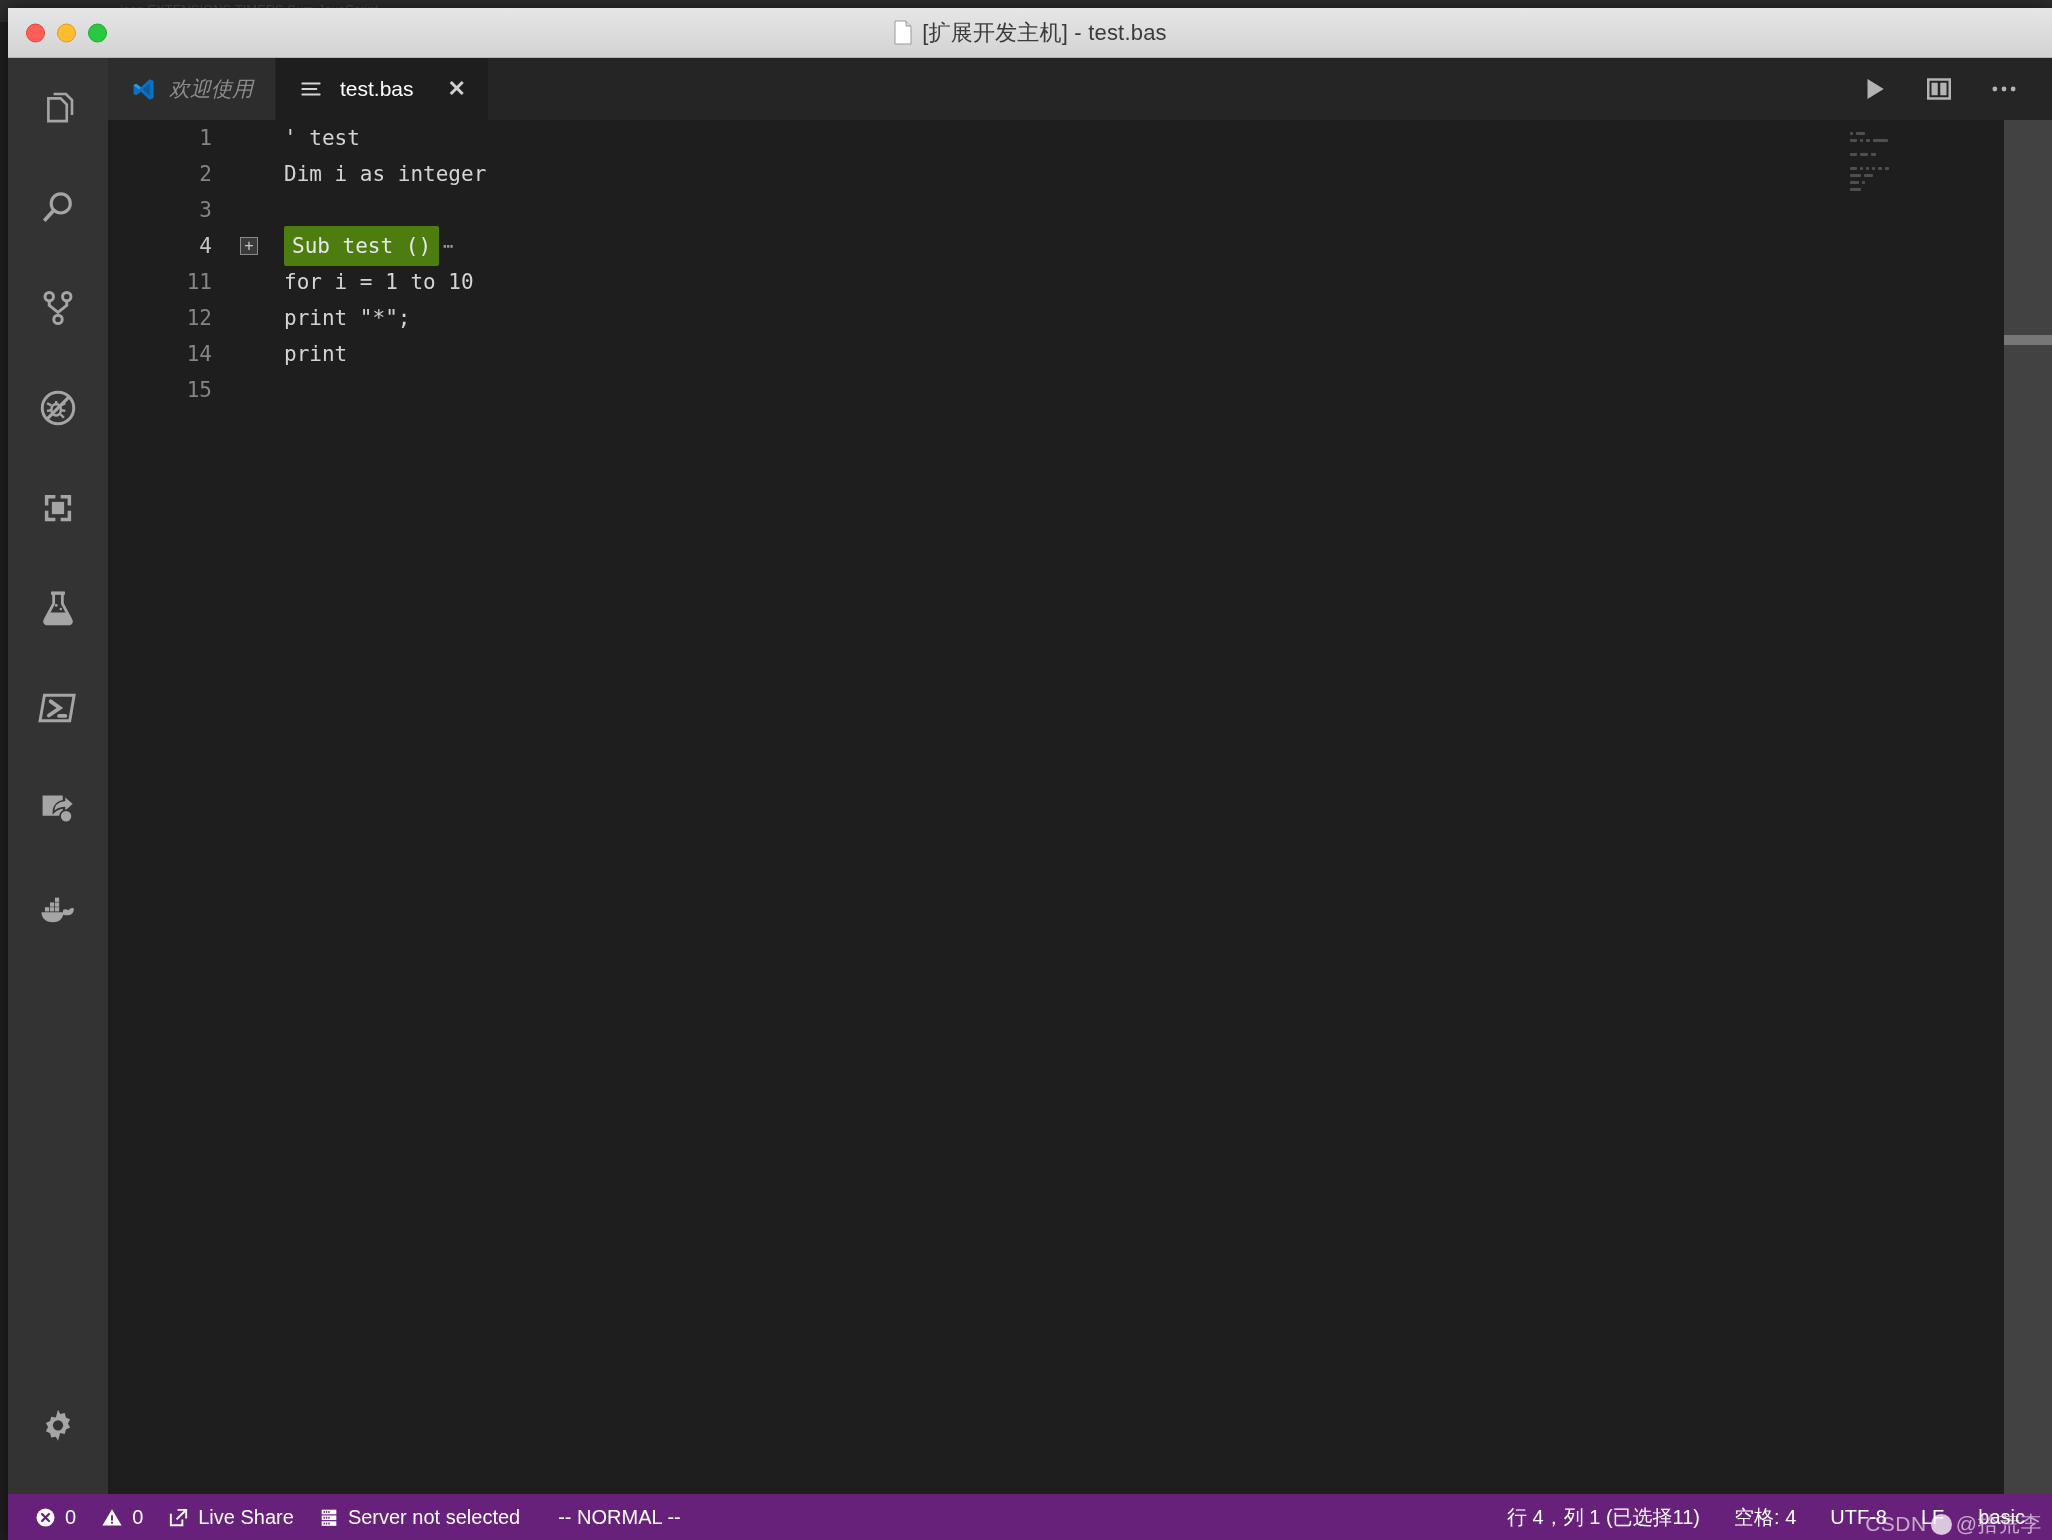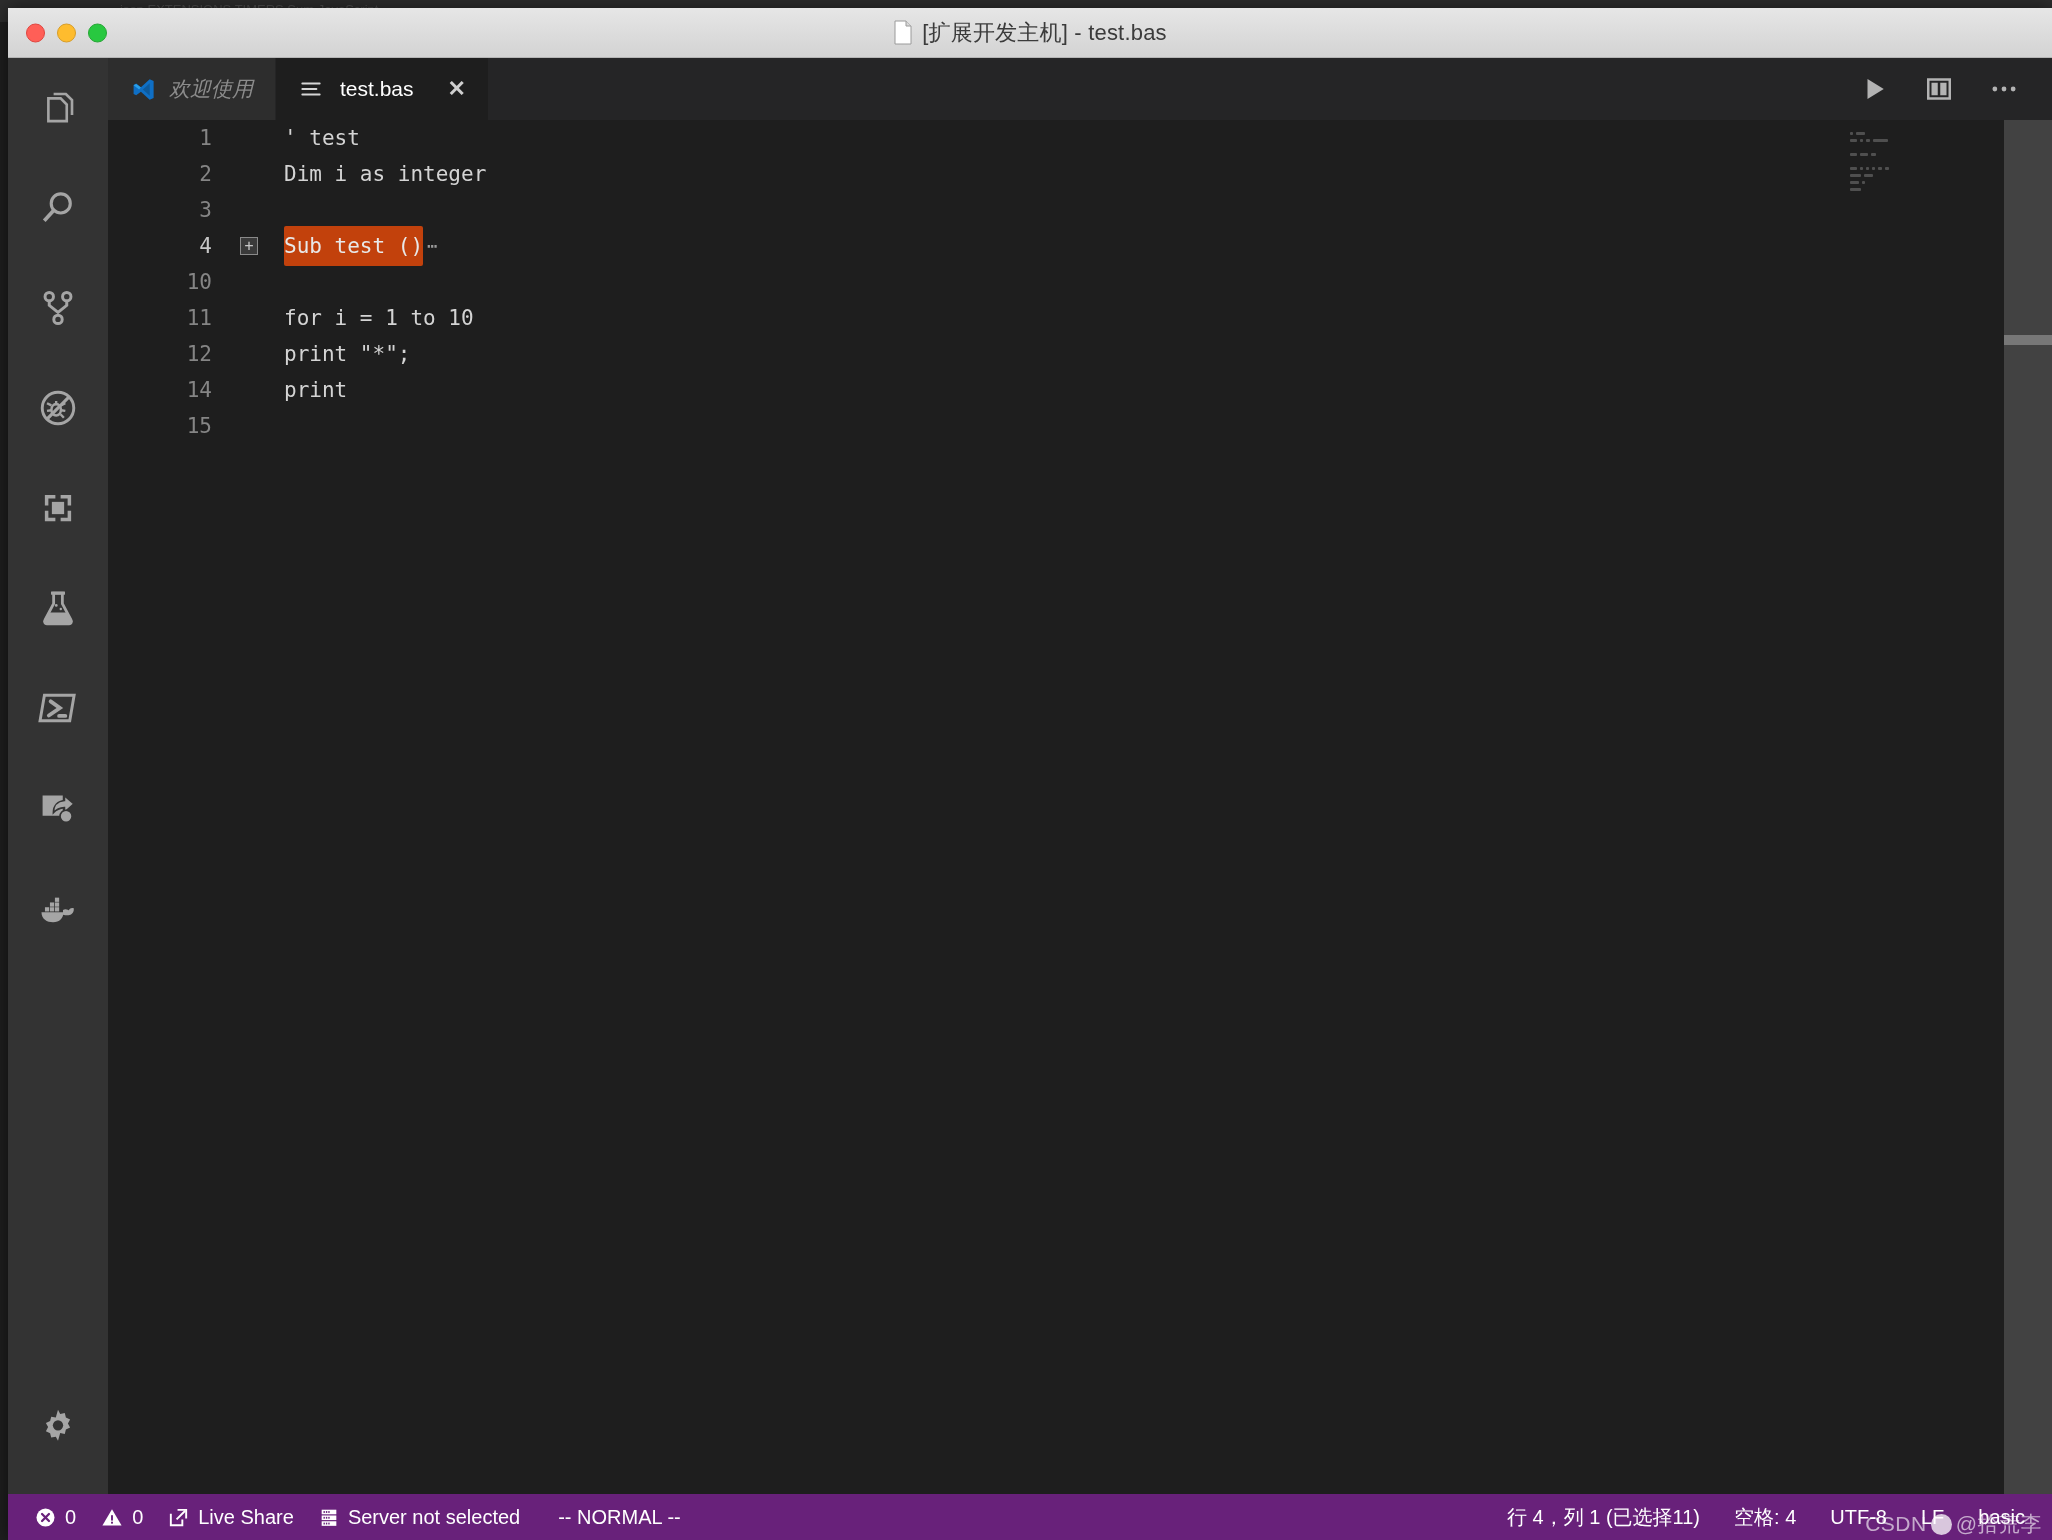--- a/index.html
+++ b/index.html
@@ -140,21 +140,21 @@
   }
   .fold-box {
     width: 18px; height: 18px;
     border: 1.5px solid #8a8a8a;
     color: #c8c8c8; font-size: 15px; line-height: 14px;
     display: flex; align-items: center; justify-content: center;
     font-family: "DejaVu Sans Mono", monospace;
     background: #3a3a3a;
   }
   .code-text { color: #d4d4d4; white-space: pre; display: flex; align-items: center; margin-left: 14px; }
-  .sel { background: #c2410c; color: #e8e8e8; padding: 2px 0; border-radius: 2px; }
+  .sel { background: #4d7c0f; color: #e8e8e8; padding: 2px 8px; border-radius: 2px; }
   .fold-ellipsis { color: #9a9a9a; margin-left: 4px; letter-spacing: 1px; font-size: 18px; }
 
   
   #minimap {
     position: absolute; top: 0; right: 48px;
     width: 160px; height: 100%;
     background: #1e1e1e;
     padding-top: 10px;
     overflow: hidden;
   }
@@ -389,25 +389,20 @@
               <div class="ln">3</div>
               <div class="fold-col"></div>
               <div class="code-text"></div>
             </div>
             <div class="code-line active-line">
               <div class="ln">4</div>
               <div class="fold-col">
                 <div class="fold-box">+</div>
               </div>
               <div class="code-text"><span class="sel">Sub test ()</span><span class="fold-ellipsis">⋯</span></div>
-            </div>
-            <div class="code-line">
-              <div class="ln">10</div>
-              <div class="fold-col"></div>
-              <div class="code-text"></div>
             </div>
             <div class="code-line">
               <div class="ln">11</div>
               <div class="fold-col"></div>
               <div class="code-text"><span>for i = 1 to 10</span></div>
             </div>
             <div class="code-line">
               <div class="ln">12</div>
               <div class="fold-col"></div>
               <div class="code-text"><span>print "*";</span></div>

